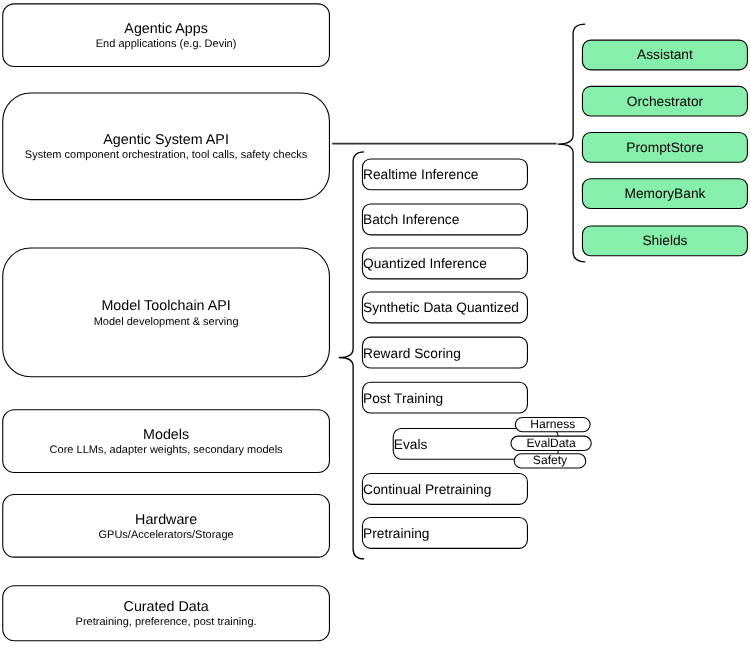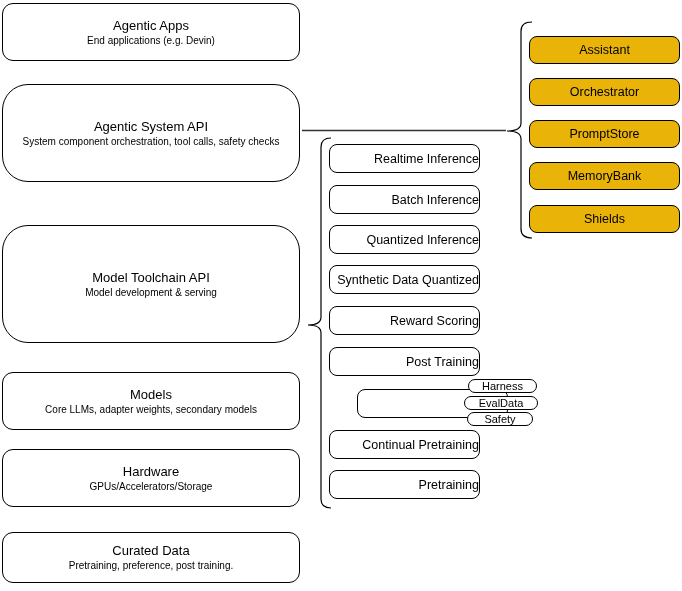--- a/index.html
+++ b/index.html
@@ -13,25 +13,25 @@
     display:flex;flex-direction:column;align-items:center;justify-content:center;
     text-align:center;z-index:2;
   }
   .node-title{font-size:13px;line-height:17px;white-space:nowrap;}
   .node-sub{font-size:10px;line-height:14px;white-space:nowrap;}
   .big-round{border-radius:26px;}
   .small-round{border-radius:11px;}
   .mid-node{
     position:absolute;box-sizing:border-box;left:329px;width:151px;height:29px;
     background:#fff;border:1px solid #000;border-radius:8px;display:flex;
-    align-items:center;justify-content:flex-end;font-size:12.5px;white-space:nowrap;z-index:2;
+    align-items:center;justify-content:flex-start;font-size:12.5px;white-space:nowrap;z-index:2;
   }
   .right-node{
     position:absolute;box-sizing:border-box;left:529px;width:151px;height:28px;
-    background:#eab308;border:1px solid #000;border-radius:8px;display:flex;
+    background:#86efac;border:1px solid #000;border-radius:8px;display:flex;
     align-items:center;justify-content:center;font-size:12.5px;white-space:nowrap;z-index:2;
   }
   .tag{
     position:absolute;box-sizing:border-box;height:14px;background:#fff;border:1px solid #000;
     border-radius:7px;display:flex;align-items:center;justify-content:center;
     font-size:11px;line-height:11px;white-space:nowrap;z-index:3;
   }
 </style>
 </head>
 <body>
@@ -88,21 +88,21 @@
   </div>
   <div class="mid-node" style="top:306px;">
     <span>Reward Scoring</span>
   </div>
   <div class="mid-node" style="top:347px;">
     <span>Post Training</span>
   </div>
   <div class="mid-node" style="top:389px;margin-left:28px;">
     <span>Evals</span>
   </div>
-  <div class="mid-node" style="top:430px;padding-left:48px;">
+  <div class="mid-node" style="top:430px;">
     <span>Continual Pretraining</span>
   </div>
   <div class="mid-node" style="top:470px;">
     <span>Pretraining</span>
   </div>
 
   <div class="tag" style="left:468px;top:379px;width:69px;">
     <span>Harness</span>
   </div>
   <div class="tag" style="left:464px;top:396px;width:74px;">

